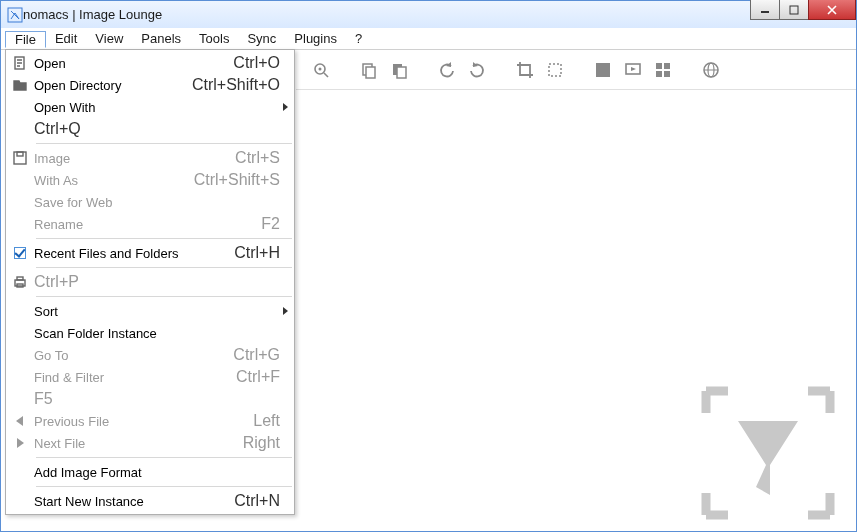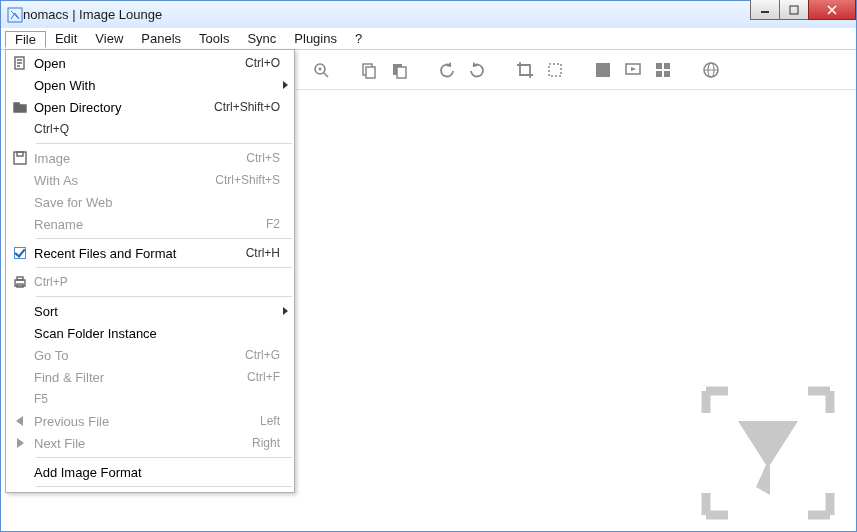--- a/index.html
+++ b/index.html
@@ -12,21 +12,21 @@
   .win-btn { width: 30px; height: 20px; border: 1px solid #6a6a6a; border-top: none; margin-left: -1px; display: flex; align-items: center; justify-content: center; background: linear-gradient(#f7f7f7,#d6d6d6); }
   .win-btn.close { width: 48px; background: linear-gradient(#e57373,#c93434); border-color: #8a1f1f; color: #fff; }
   .menubar { height: 22px; border-bottom: 1px solid #d0d0d0; display: flex; align-items: center; padding-left: 4px; background: #fff; }
   .menu-item { padding: 0 9px; display: flex; align-items: center; color: #1a1a1a; cursor: default; }
   .menu-item.open { border: 1px solid #7aa7e0; border-bottom: 1px solid #fff; background: #fff; position: relative; z-index: 20; margin-bottom: -1px; }
   .content { flex: 1; display: flex; position: relative; overflow: hidden; }
   .dropdown { position: absolute; left: 4px; top: 49px; width: 290px; background: #fff; border: 1px solid #b0b0b0; box-shadow: 2px 2px 4px rgba(0,0,0,.2); z-index: 10; padding: 2px 0; }
   .dd-row { display: flex; align-items: center; height: 22px; padding-right: 14px; position: relative; }
   .dd-icon { width: 28px; display: flex; align-items: center; justify-content: center; color: #555; }
   .dd-label { flex: 1; }
-  .dd-short { color: #333; font-size: 12px; }
+  .dd-short { color: #333; font-size: 16px; }
   .dd-row.disabled .dd-label, .dd-row.disabled .dd-short, .dd-row.disabled .dd-icon { color: #9a9a9a; }
   .dd-sep { height: 1px; background: #d8d8d8; margin: 3px 2px 3px 30px; }
   .dd-sub { position: absolute; right: 6px; top: 50%; transform: translateY(-50%); width: 0; height: 0; border-top: 4px solid transparent; border-bottom: 4px solid transparent; border-left: 5px solid #333; }
   .toolbar { position: absolute; left: 295px; right: 0; top: 0; height: 40px; border-bottom: 1px solid #e0e0e0; display: flex; align-items: center; padding-left: 10px; gap: 0; background: #fff; }
   .tbtn { width: 30px; height: 30px; display: flex; align-items: center; justify-content: center; color: #888; }
   .tgap { width: 18px; }
   .canvas { position: absolute; left: 295px; right: 0; top: 40px; bottom: 0; background: #fff; }
   .watermark { position: absolute; right: 18px; bottom: 8px; width: 140px; height: 140px; color: #c8c8c8; }
   .chk { width:12px; height:12px; border:1px solid #4d90d9; position:relative; }
   .chk::after { content:""; position:absolute; left:2px; top:-1px; width:4px; height:8px; border-right:2px solid #1861b5; border-bottom:2px solid #1861b5; transform:rotate(40deg); }
@@ -167,34 +167,34 @@
         <div class="dd-icon">
           <svg width="14" height="14" stroke="#666" fill="none" stroke-width="1.4">
             <rect x="2" y="1" width="9" height="12"></rect>
             <path d="M4 4h5M4 7h5M4 10h3"></path>
           </svg>
         </div>
         <div class="dd-label">Open</div>
         <div class="dd-short">Ctrl+O</div>
       </div>
       <div class="dd-row">
+        <div class="dd-icon">
+          <svg width="14" height="14" stroke="#666" fill="none" stroke-width="1.4">
+            <path d="M1 3h5l1 2h6v7H1z" fill="#666"></path>
+          </svg>
+        </div>
+        <div class="dd-label">Open Directory</div>
+        <div class="dd-short">Ctrl+Shift+O</div>
+      </div>
+      <div class="dd-row">
         <div class="dd-icon"></div>
         <div class="dd-label">Open With</div>
         <div class="dd-sub"></div>
       </div>
       <div class="dd-row">
-        <div class="dd-icon">
-          <svg width="14" height="14" stroke="#666" fill="none" stroke-width="1.4">
-            <path d="M1 3h5l1 2h6v7H1z" fill="#666"></path>
-          </svg>
-        </div>
-        <div class="dd-label">Open Directory</div>
-        <div class="dd-short">Ctrl+Shift+O</div>
-      </div>
-      <div class="dd-row">
         <div class="dd-icon"></div>
         <div class="dd-short">Ctrl+Q</div>
       </div>
       <div class="dd-sep"></div>
       <div class="dd-row disabled">
         <div class="dd-icon">
           <svg width="14" height="14" stroke="#666" fill="none" stroke-width="1.4">
             <rect x="1" y="1" width="12" height="12"></rect>
             <rect x="4" y="1" width="6" height="4"></rect>
           </svg>
@@ -214,21 +214,21 @@
       <div class="dd-row disabled">
         <div class="dd-icon"></div>
         <div class="dd-label">Rename</div>
         <div class="dd-short">F2</div>
       </div>
       <div class="dd-sep"></div>
       <div class="dd-row">
         <div class="dd-icon">
           <div class="chk"></div>
         </div>
-        <div class="dd-label">Recent Files and Format</div>
+        <div class="dd-label">Recent Files and Folders</div>
         <div class="dd-short">Ctrl+H</div>
       </div>
       <div class="dd-sep"></div>
       <div class="dd-row disabled">
         <div class="dd-icon">
           <svg width="14" height="14" stroke="#666" fill="none" stroke-width="1.4">
             <rect x="2" y="5" width="10" height="6"></rect>
             <rect x="4" y="2" width="6" height="3"></rect>
             <rect x="4" y="9" width="6" height="3"></rect>
           </svg>
@@ -276,15 +276,20 @@
         </div>
         <div class="dd-label">Next File</div>
         <div class="dd-short">Right</div>
       </div>
       <div class="dd-sep"></div>
       <div class="dd-row">
         <div class="dd-icon"></div>
         <div class="dd-label">Add Image Format</div>
       </div>
       <div class="dd-sep"></div>
+      <div class="dd-row">
+        <div class="dd-icon"></div>
+        <div class="dd-label">Start New Instance</div>
+        <div class="dd-short">Ctrl+N</div>
+      </div>
     </div>
 
 </div>
 
 </body></html>

